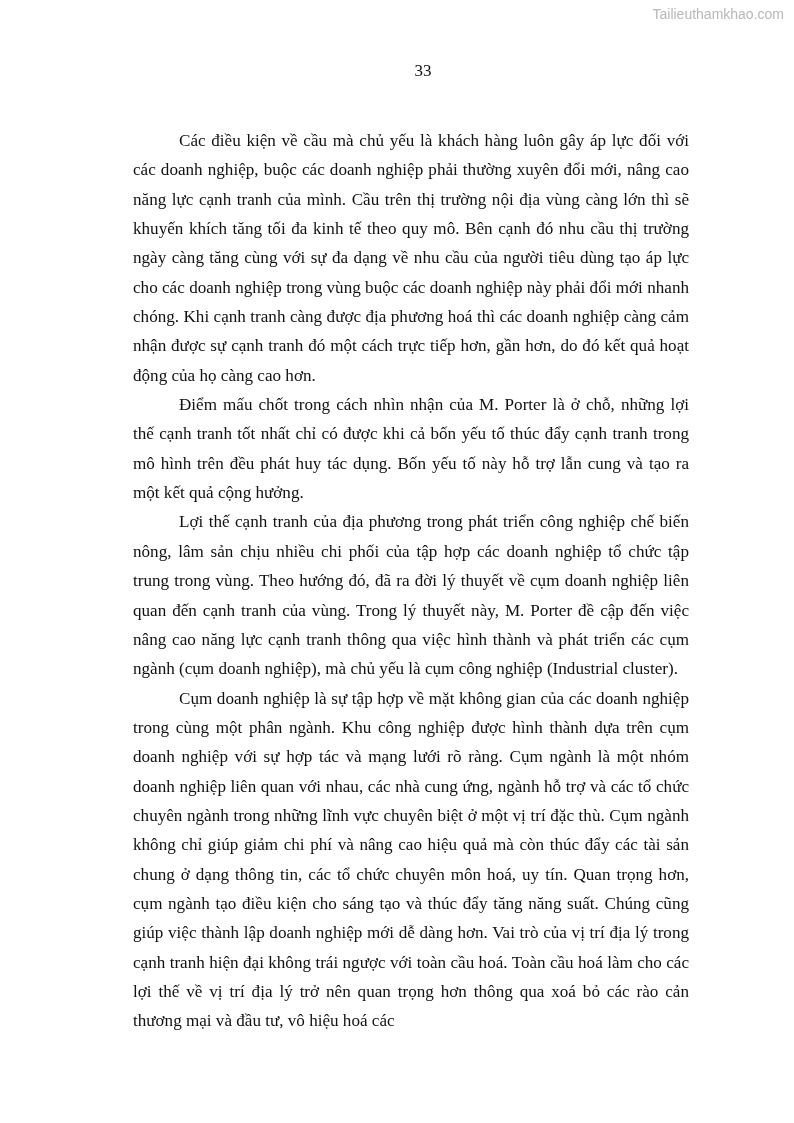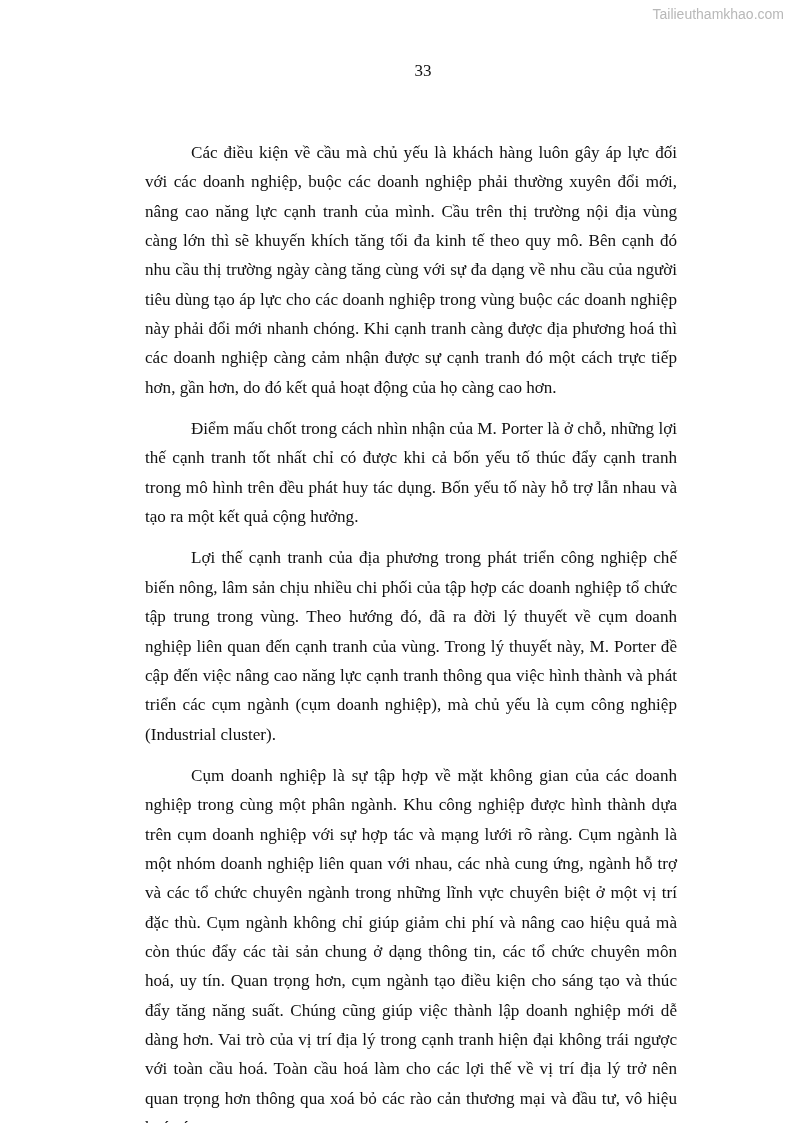--- a/index.html
+++ b/index.html
@@ -36,31 +36,31 @@
       position: absolute;
       top: 126px;
       left: 133px;
       width: 556px;
       font-family: "Liberation Serif", "DejaVu Serif", serif;
       font-size: 17.1px;
       line-height: 29.35px;
       color: #111111;
     }
     .content p {
-      margin: 12px;
+      margin: 0;
       text-align: justify;
       text-indent: 46px;
       hyphens: none;
     }
   </style>
 </head>
 <body>
 
 <div class="watermark">Tailieuthamkhao.com</div>
 
 <div class="page-number">33</div>
 
 <div class="content">
   <p>Các điều kiện về cầu mà chủ yếu là khách hàng luôn gây áp lực đối với các doanh nghiệp, buộc các doanh nghiệp phải thường xuyên đổi mới, nâng cao năng lực cạnh tranh của mình. Cầu trên thị trường nội địa vùng càng lớn thì sẽ khuyến khích tăng tối đa kinh tế theo quy mô. Bên cạnh đó nhu cầu thị trường ngày càng tăng cùng với sự đa dạng về nhu cầu của người tiêu dùng tạo áp lực cho các doanh nghiệp trong vùng buộc các doanh nghiệp này phải đổi mới nhanh chóng. Khi cạnh tranh càng được địa phương hoá thì các doanh nghiệp càng cảm nhận được sự cạnh tranh đó một cách trực tiếp hơn, gần hơn, do đó kết quả hoạt động của họ càng cao hơn.</p>
-  <p>Điểm mấu chốt trong cách nhìn nhận của M. Porter là ở chỗ, những lợi thế cạnh tranh tốt nhất chỉ có được khi cả bốn yếu tố thúc đẩy cạnh tranh trong mô hình trên đều phát huy tác dụng. Bốn yếu tố này hỗ trợ lẫn nhau và tạo ra một kết quả cộng hưởng.</p>
+  <p>Điểm mấu chốt trong cách nhìn nhận của M. Porter là ở chỗ, những lợi thế cạnh tranh tốt nhất chỉ có được khi cả bốn yếu tố thúc đẩy cạnh tranh trong mô hình trên đều phát huy tác dụng. Bốn yếu tố này hỗ trợ lẫn cung và tạo ra một kết quả cộng hưởng.</p>
   <p>Lợi thế cạnh tranh của địa phương trong phát triển công nghiệp chế biến nông, lâm sản chịu nhiều chi phối của tập hợp các doanh nghiệp tổ chức tập trung trong vùng. Theo hướng đó, đã ra đời lý thuyết về cụm doanh nghiệp liên quan đến cạnh tranh của vùng. Trong lý thuyết này, M. Porter đề cập đến việc nâng cao năng lực cạnh tranh thông qua việc hình thành và phát triển các cụm ngành (cụm doanh nghiệp), mà chủ yếu là cụm công nghiệp (Industrial cluster).</p>
   <p>Cụm doanh nghiệp là sự tập hợp về mặt không gian của các doanh nghiệp trong cùng một phân ngành. Khu công nghiệp được hình thành dựa trên cụm doanh nghiệp với sự hợp tác và mạng lưới rõ ràng. Cụm ngành là một nhóm doanh nghiệp liên quan với nhau, các nhà cung ứng, ngành hỗ trợ và các tổ chức chuyên ngành trong những lĩnh vực chuyên biệt ở một vị trí đặc thù. Cụm ngành không chỉ giúp giảm chi phí và nâng cao hiệu quả mà còn thúc đẩy các tài sản chung ở dạng thông tin, các tổ chức chuyên môn hoá, uy tín. Quan trọng hơn, cụm ngành tạo điều kiện cho sáng tạo và thúc đẩy tăng năng suất. Chúng cũng giúp việc thành lập doanh nghiệp mới dễ dàng hơn. Vai trò của vị trí địa lý trong cạnh tranh hiện đại không trái ngược với toàn cầu hoá. Toàn cầu hoá làm cho các lợi thế về vị trí địa lý trở nên quan trọng hơn thông qua xoá bỏ các rào cản thương mại và đầu tư, vô hiệu hoá các</p>
 </div>
 
 </body></html>

